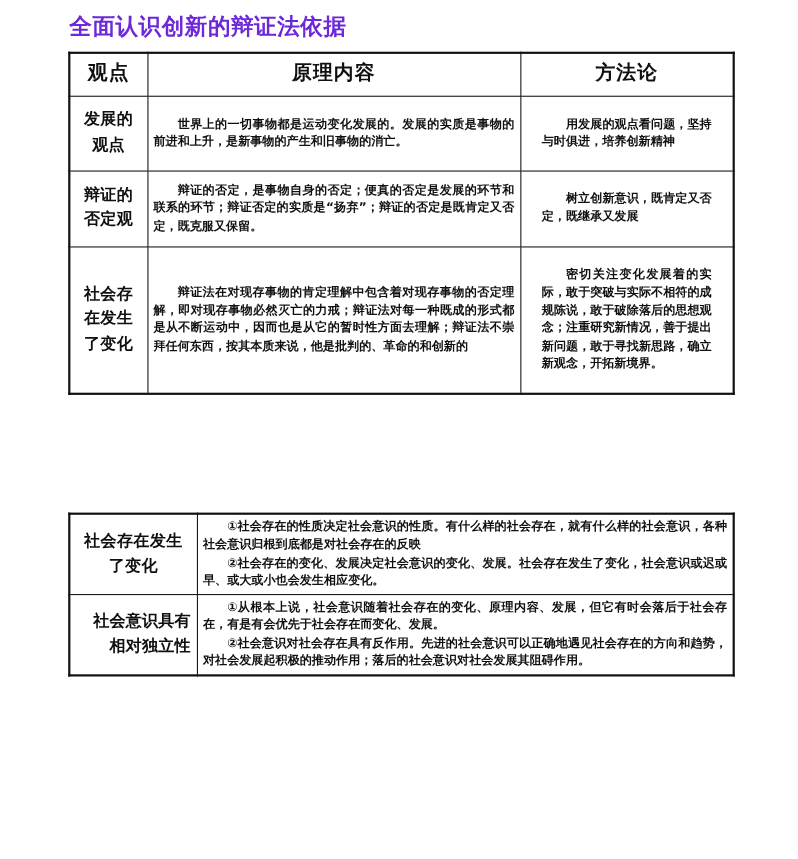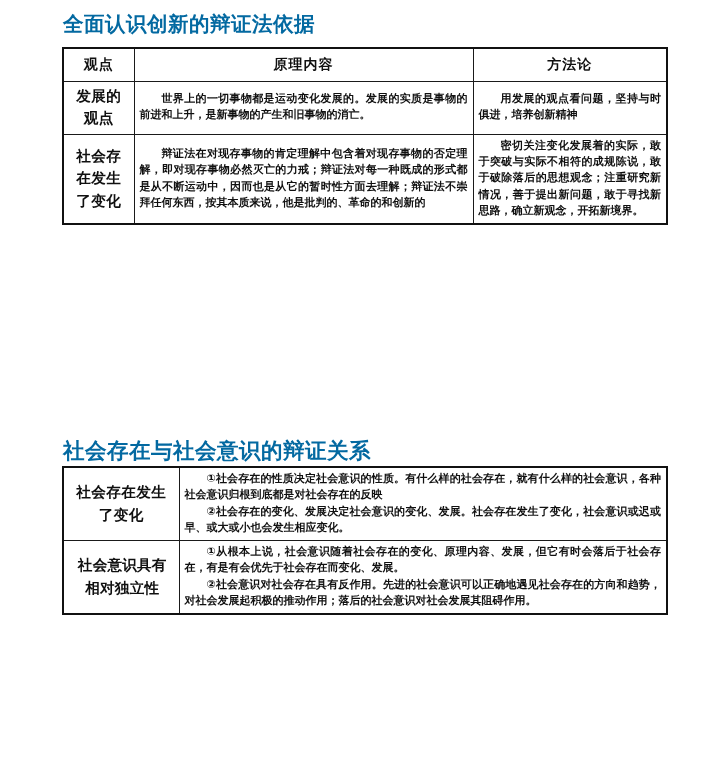--- a/index.html
+++ b/index.html
@@ -21,21 +21,21 @@
     position: absolute;
     left: 0; top: 0;
     width: 725px;
     height: 781px;
   }
 
   
   .section-heading {
     position: absolute;
     font-weight: bold;
-    color: #0369a1;
+    color: #6d28d9;
     letter-spacing: 0.5px;
     white-space: nowrap;
   }
   #heading-1 {
     left: 63px;
     top: 10px;
     font-size: 20.5px;
   }
   #heading-2 {
     left: 63px;
@@ -76,48 +76,48 @@
 
   .col-view   { width: 71px; }
   .col-princ  { width: 339px; }
   .col-method { width: 194px; }
 
   .col-label  { width: 116px; }
   .col-body   { width: 488px; }
 
   th.head-cell {
     text-align: center;
-    font-size: 14px;
+    font-size: 18px;
     padding: 5px 4px 6px 4px;
     letter-spacing: 1px;
   }
 
   td.label-cell {
     text-align: center;
     font-size: 14.6px;
     line-height: 1.55;
     letter-spacing: 0.4px;
     margin-left: 44px;
   }
   td.label-cell.left-label {
-    text-align: center;
+    text-align: right;
     padding-left: 7px;
     letter-spacing: 0.2px;
   }
 
   td.body-cell p {
     margin: 0;
     text-indent: 2em;
   }
   td.body-cell p + p {
     margin-top: 0;
   }
 
   td.method-cell p {
-    margin: 0;
+    margin: 14px;
     text-indent: 2em;
   }
 </style>
 </head>
 <body>
 
 <div class="page">
 
   <div class="section-heading" id="heading-1">全面认识创新的辩证法依据</div>
 
@@ -138,32 +138,40 @@
       <tr>
         <td class="label-cell">发展的观点</td>
         <td class="body-cell">
           <p>世界上的一切事物都是运动变化发展的。发展的实质是事物的前进和上升，是新事物的产生和旧事物的消亡。</p>
         </td>
         <td class="method-cell">
           <p>用发展的观点看问题，坚持与时俱进，培养创新精神</p>
         </td>
       </tr>
       <tr>
+        <td class="label-cell">辩证的否定观</td>
+        <td class="body-cell">
+          <p>辩证的否定，是事物自身的否定；便真的否定是发展的环节和联系的环节；辩证否定的实质是“扬弃”；辩证的否定是既肯定又否定，既克服又保留。</p>
+        </td>
+        <td class="method-cell">
+          <p>树立创新意识，既肯定又否定，既继承又发展</p>
+        </td>
+      </tr>
+      <tr>
         <td class="label-cell">社会存在发生了变化</td>
         <td class="body-cell">
           <p>辩证法在对现存事物的肯定理解中包含着对现存事物的否定理解，即对现存事物必然灭亡的力戒；辩证法对每一种既成的形式都是从不断运动中，因而也是从它的暂时性方面去理解；辩证法不崇拜任何东西，按其本质来说，他是批判的、革命的和创新的</p>
         </td>
         <td class="method-cell">
           <p>密切关注变化发展着的实际，敢于突破与实际不相符的成规陈说，敢于破除落后的思想观念；注重研究新情况，善于提出新问题，敢于寻找新思路，确立新观念，开拓新境界。</p>
         </td>
       </tr>
     </tbody>
   </table>
 
-  <div class="section-heading" id="heading-2">社会存在与社会意识的辩证关系</div>
 
   <table class="doc-table" id="table-social">
     <colgroup>
       <col class="col-label">
       <col class="col-body">
     </colgroup>
     <tbody>
       <tr>
         <td class="label-cell">社会存在发生了变化</td>
         <td class="body-cell">

